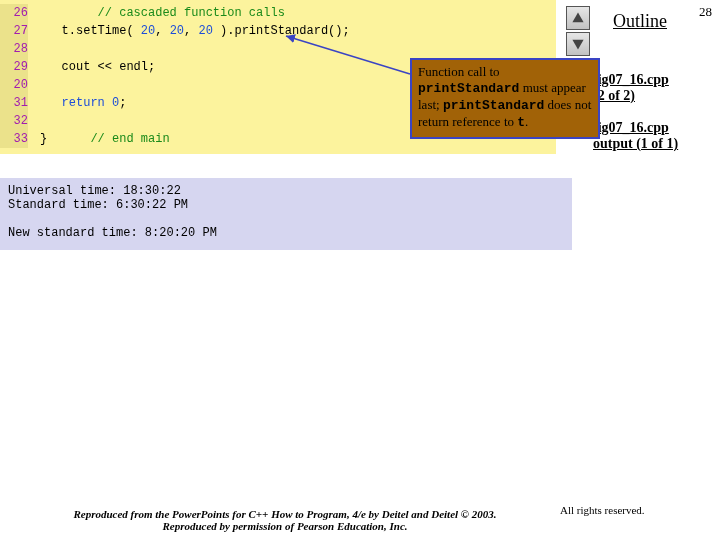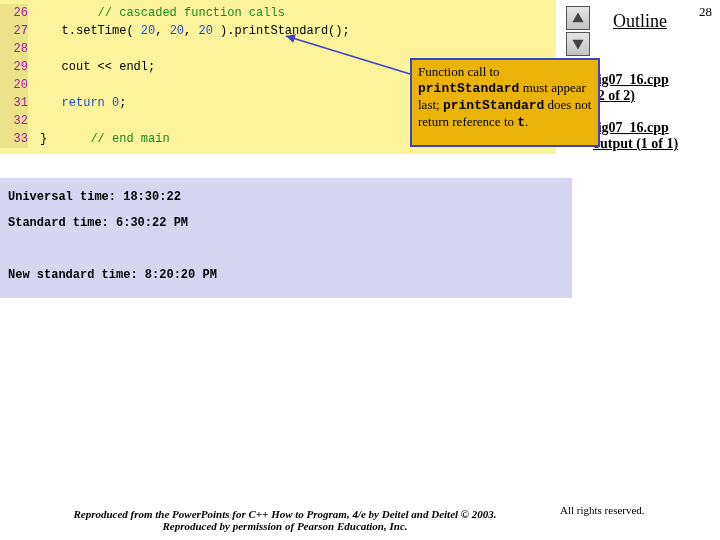--- a/index.html
+++ b/index.html
@@ -25,22 +25,22 @@
   .ln { display:inline-block; width:28px; text-align:right; color:#a21caf; background:#ebe28b; margin-right:12px;}
   .cgreen { color:#1a8a1a;margin-left:36px; }
   .cblue  { color:#1d4ed8; }
   .output-pane {
     position: absolute;
     left: 0; top: 178px;
     width: 556px;
     background: #d6d6f0;
     font-family: "Courier New", monospace;
     font-size: 12px;
-    font-weight: bold;
-    line-height: 26px;
+    font-weight: normal;
+    line-height: 14px;
     padding: 6px 8px 10px 8px;
     white-space: pre;
   }
   .sidebar {
     position: absolute;
     left: 556px; top: 0; right: 0; height: 540px;
   }
   .slide-num {
     position: absolute; right: 8px; top: 4px;
     font-size: 13px;
@@ -69,24 +69,24 @@
     font-size:11px;
   }
   .repro {
     position:absolute; left:50px; bottom:8px; width:470px;
     font-size:11px; font-style:italic; font-weight:bold; text-align:center;
   }
   .callout {
     position:absolute;
     left:410px; top:58px;
     width:174px;
-    background:#eab308;
+    background:#a16207;
     border:2px solid #3a44c4;
     font-size:13px;
-    padding:4px 6px 14px 6px;
+    padding:4px 6px 6px 6px;
     line-height:16px;
   }
   .callout .mono { font-family:"Courier New",monospace; font-weight:bold; }
   .arrow-svg { position:absolute; left:280px; top:32px; width:140px; height:50px; pointer-events:none;}
 </style>
 </head>
 <body>
 
 <div class="code-pane">
   <div class="code-line"><span class="ln">26</span><span>   </span><span class="cgreen">// cascaded function calls</span></div>

